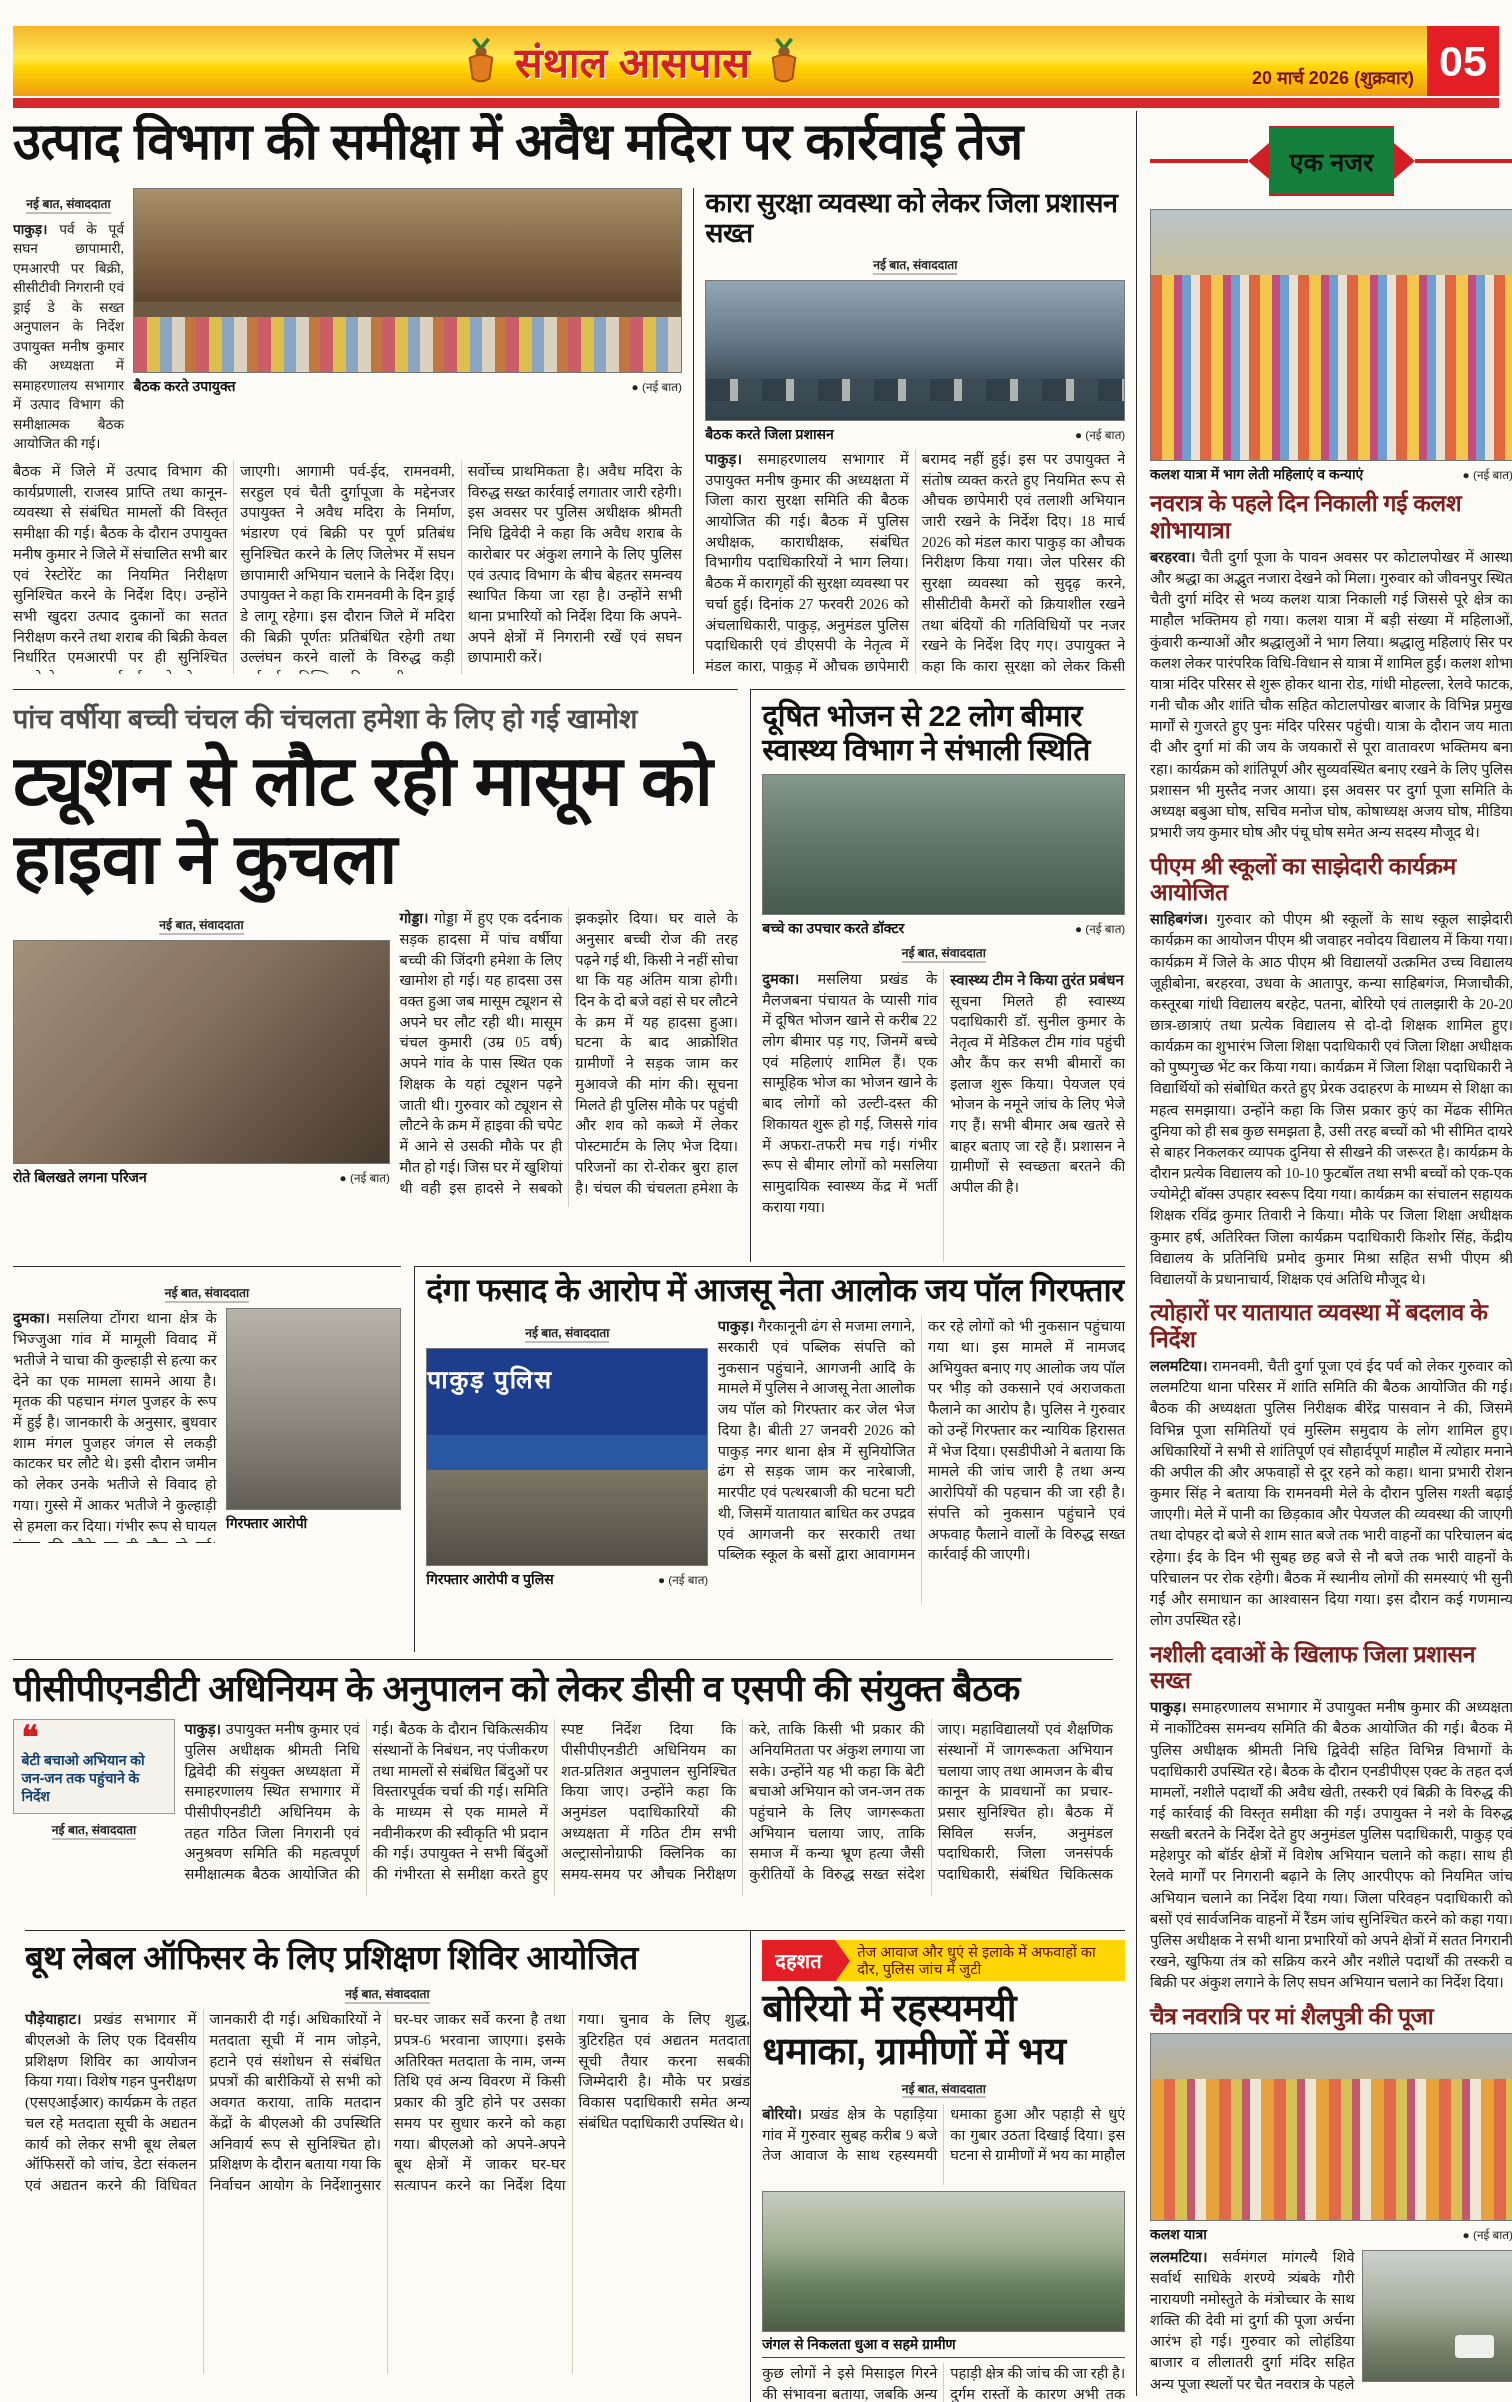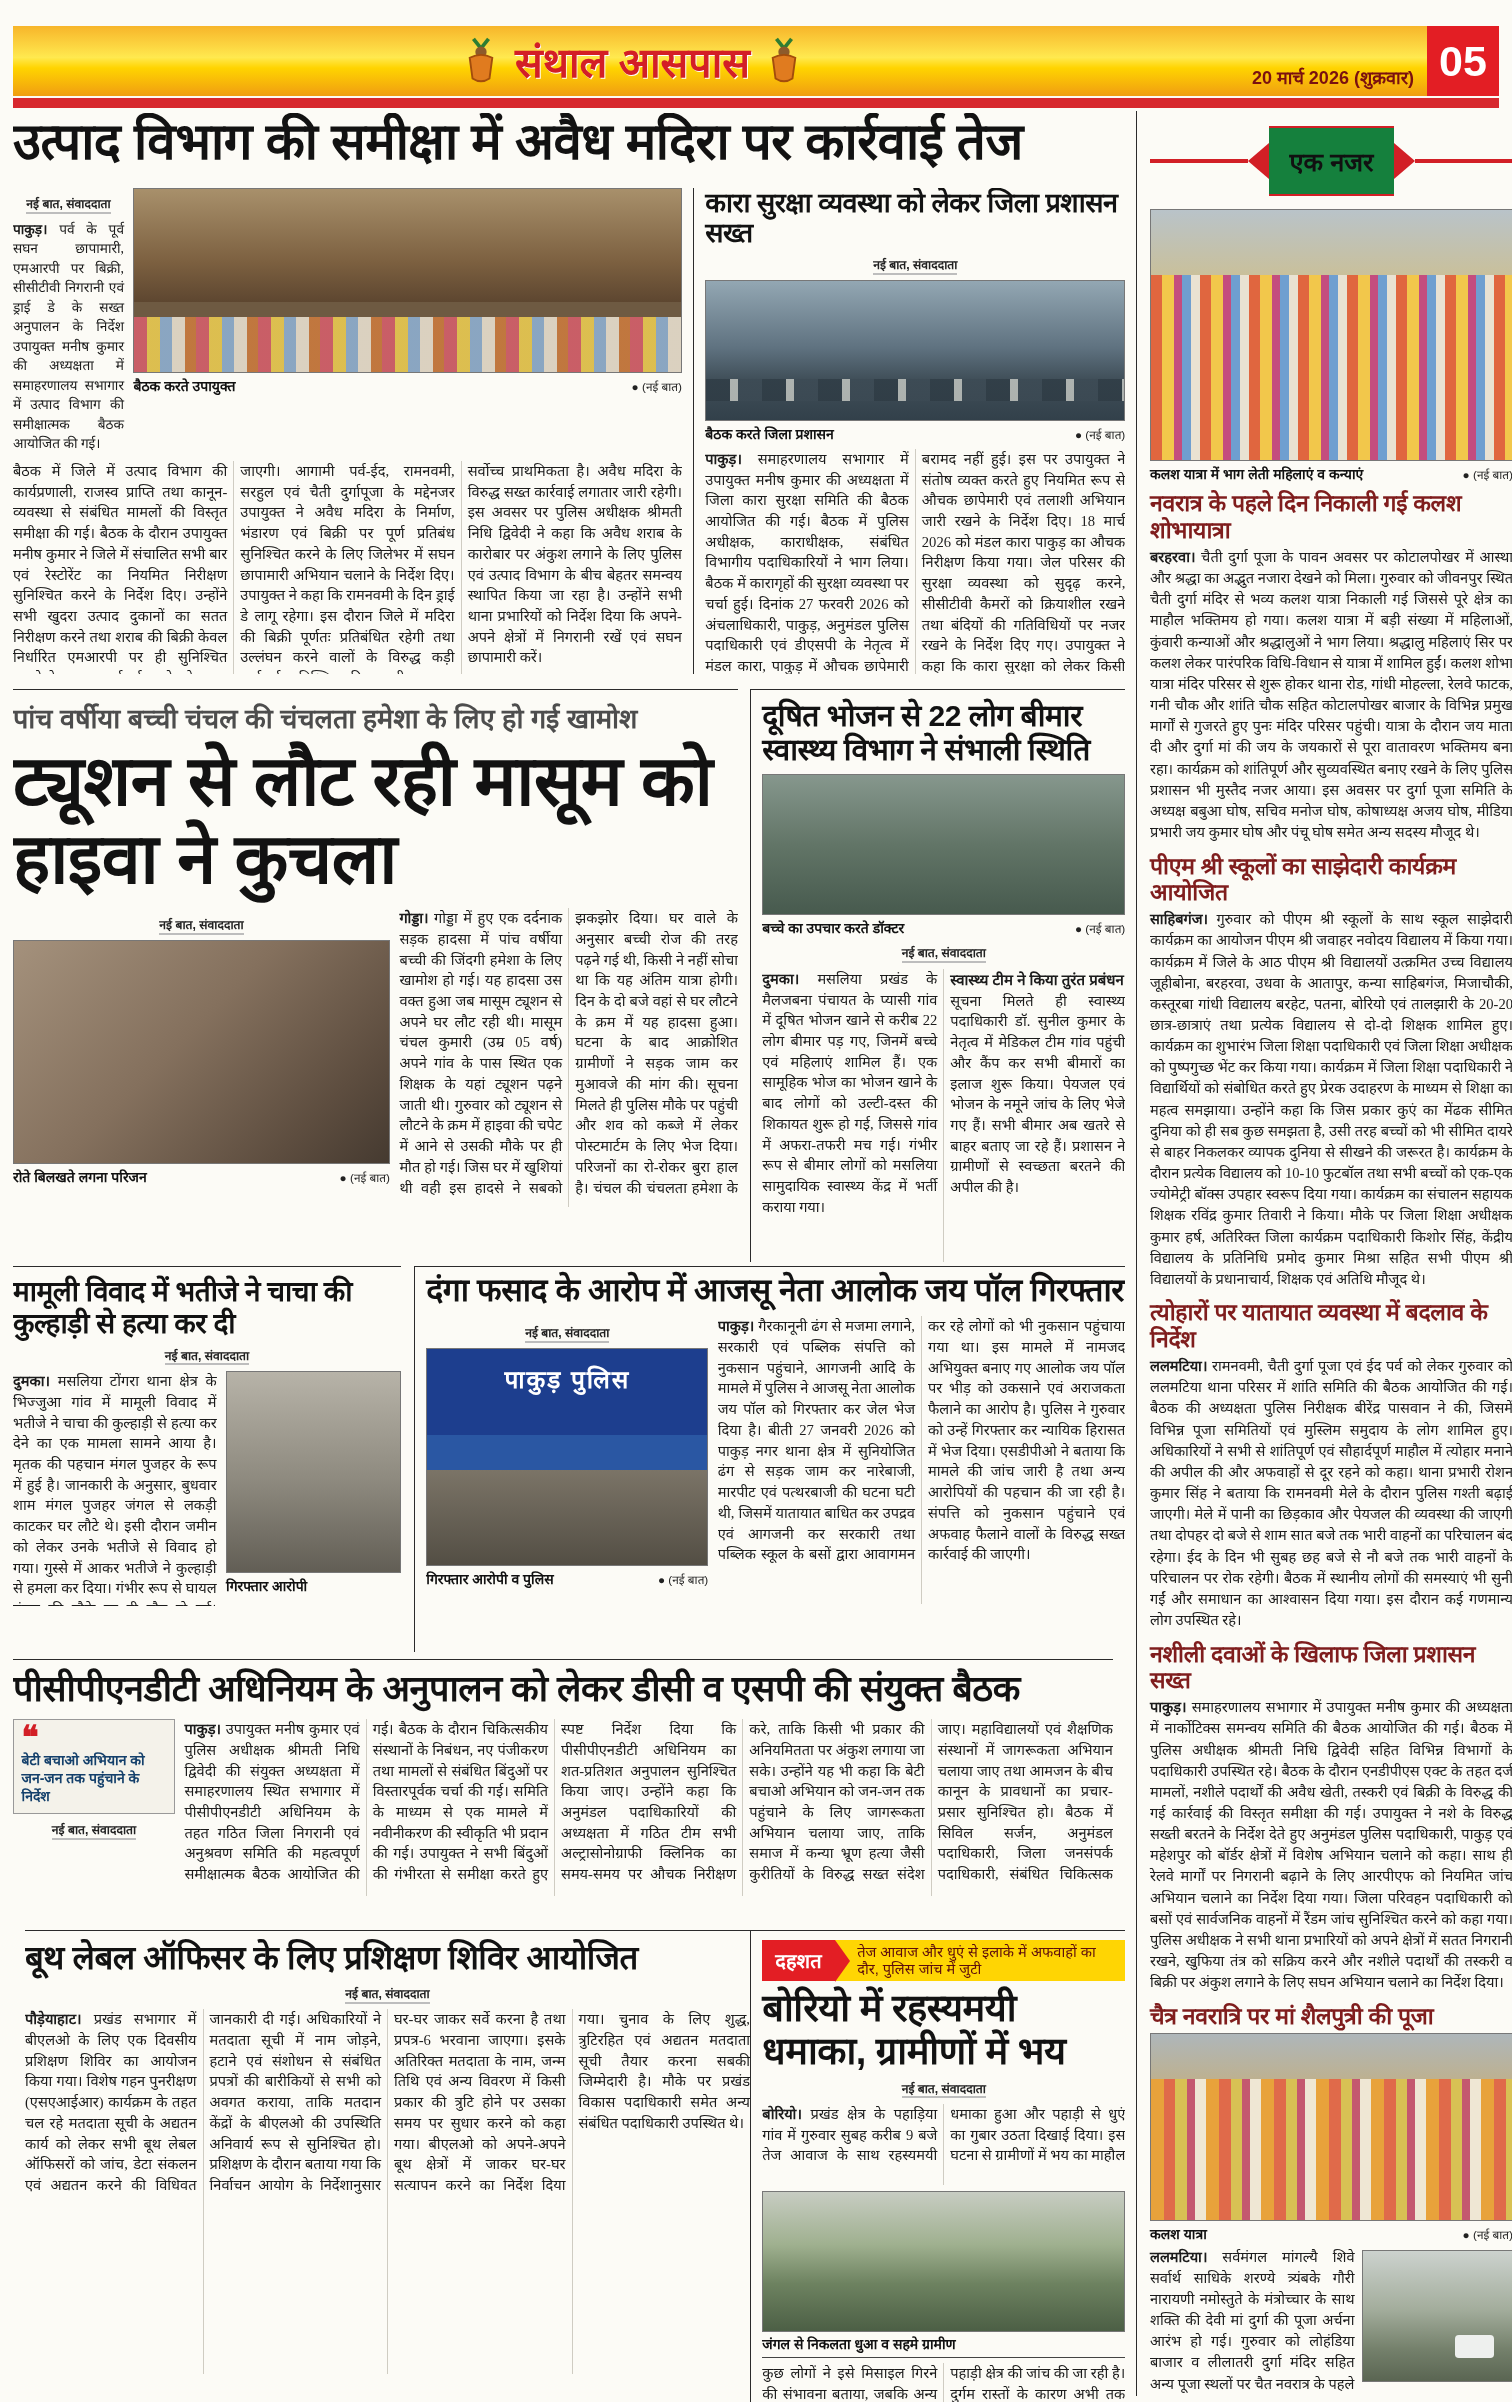--- a/index.html
+++ b/index.html
@@ -52,21 +52,21 @@
     repeating-linear-gradient(90deg,#e0663f 0 11.3px,#f2c74b 11.3px 22.6px,#c44d7e 22.6px 31px,#6f9fd0 31px 40px,#e9e2d2 40px 49px),
     #cfc7b4;}
   .ph-crowd2{height:188px;background:
     linear-gradient(180deg,#aeb6ba 0%,#bdb191 24%,transparent 24%),
     repeating-linear-gradient(90deg,#e8a23b 0 13px,#e06a4a 13px 24.5px,#d8c154 24.5px 36px,#c4586f 36px 44px,#efe7d4 44px 55px),
     #c9c0ab;}
   .ph-grief{height:224px;background:linear-gradient(135deg,#a4917c 0%,#84705d 45%,#5d4d3f 80%,#453a30 100%);}
   .ph-treat{height:141px;background:linear-gradient(180deg,#86978d 0%,#627567 50%,#475a4e 100%);}
   .ph-accused{height:202px;background:linear-gradient(180deg,#b7b3a8 0%,#8d897e 55%,#625e55 100%);}
   .ph-police{height:218px;background:linear-gradient(180deg,#1d3e8e 0%,#1d3e8e 40%,#2a57a3 40%,#2a57a3 56%,#7b7467 56%,#534e44 100%);}
-  .ph-police .ph-text{position:absolute;top:13px;left:0;right:0;text-align:center;color:#fff;
+  .ph-police .ph-text{position:absolute;top:13px;left:0;right:0;color:#fff;
     font-family:"Liberation Sans",sans-serif;font-weight:bold;font-size:24.5px;letter-spacing:1.9px;}
   .ph-forest{height:141px;background:linear-gradient(180deg,#c7ccc2 0%,#9fb08f 38%,#6d8260 66%,#4c5f45 100%);}
   .ph-village{height:151px;background:linear-gradient(180deg,#ccd2ce 0%,#a3ad9c 45%,#75816c 75%,#5a6552 100%);}
   .ph-village::after{content:"";position:absolute;right:12%;bottom:18%;width:26%;height:18%;background:#eef0ee;border-radius:3.8px;}
   
   .sidebar{position:absolute;top:111px;left:1136px;width:363px;bottom:5.6px;border-left:1.9px solid #2b2b2b;
     padding-left:13px;box-sizing:content-box;overflow:hidden;}
   .ek-banner{display:flex;align-items:center;margin:15px 0 13px;}
   .ek-line{flex:1;height:3.8px;background:#d21f26;}
   .ek-badge{display:flex;align-items:center;}
@@ -183,21 +183,20 @@
     </div>
     <div class="byline"><u>नई बात, संवाददाता</u></div>
     <div class="cols2" style="height:301px;overflow:hidden;">
       <p class="body"><b class="dl">दुमका।</b> <span>मसलिया प्रखंड के मैलजबना पंचायत के प्यासी गांव में दूषित भोजन खाने से करीब 22 लोग बीमार पड़ गए, जिनमें बच्चे एवं महिलाएं शामिल हैं। एक सामूहिक भोज का भोजन खाने के बाद लोगों को उल्टी-दस्त की शिकायत शुरू हो गई, जिससे गांव में अफरा-तफरी मच गई। गंभीर रूप से बीमार लोगों को मसलिया सामुदायिक स्वास्थ्य केंद्र में भर्ती कराया गया।</span></p>
       <div class="subhead">स्वास्थ्य टीम ने किया तुरंत प्रबंधन</div>
       <p class="body">सूचना मिलते ही स्वास्थ्य पदाधिकारी डॉ. सुनील कुमार के नेतृत्व में मेडिकल टीम गांव पहुंची और कैंप कर सभी बीमारों का इलाज शुरू किया। पेयजल एवं भोजन के नमूने जांच के लिए भेजे गए हैं। सभी बीमार अब खतरे से बाहर बताए जा रहे हैं। प्रशासन ने ग्रामीणों से स्वच्छता बरतने की अपील की है।</p>
     </div>
   </div>
 
   <div class="art" style="top:1266px;left:13px;width:388px;height:379px;border-top:1.9px solid #2b2b2b;padding-top:9.4px;">
-    <div class="hl" style="font-size:28px;">मामूली विवाद में भतीजे ने चाचा की कुल्हाड़ी से हत्या कर दी</div>
     <div class="byline"><u>नई बात, संवाददाता</u></div>
     <div class="row">
       <div style="flex:1;overflow:hidden;height:235px;">
         <p class="body"><b class="dl">दुमका।</b> <span>मसलिया टोंगरा थाना क्षेत्र के भिज्जुआ गांव में मामूली विवाद में भतीजे ने चाचा की कुल्हाड़ी से हत्या कर देने का एक मामला सामने आया है। मृतक की पहचान मंगल पुजहर के रूप में हुई है। जानकारी के अनुसार, बुधवार शाम मंगल पुजहर जंगल से लकड़ी काटकर घर लौटे थे। इसी दौरान जमीन को लेकर उनके भतीजे से विवाद हो गया। गुस्से में आकर भतीजे ने कुल्हाड़ी से हमला कर दिया। गंभीर रूप से घायल मंगल की मौके पर ही मौत हो गई। सूचना मिलते ही पुलिस मौके पर पहुंची और शव को कब्जे में लेकर पोस्टमार्टम के लिए भेजा। पुलिस ने आरोपी को हिरासत में लेकर पूछताछ शुरू कर दी है। गांव में तनाव को देखते हुए पुलिस बल तैनात किया गया है।</span></p>
       </div>
       <div style="width:175px;flex:none;">
         <div class="photo ph-accused"></div>
         <div class="cap-row">
           <span class="cap">गिरफ्तार आरोपी</span>
         </div>

